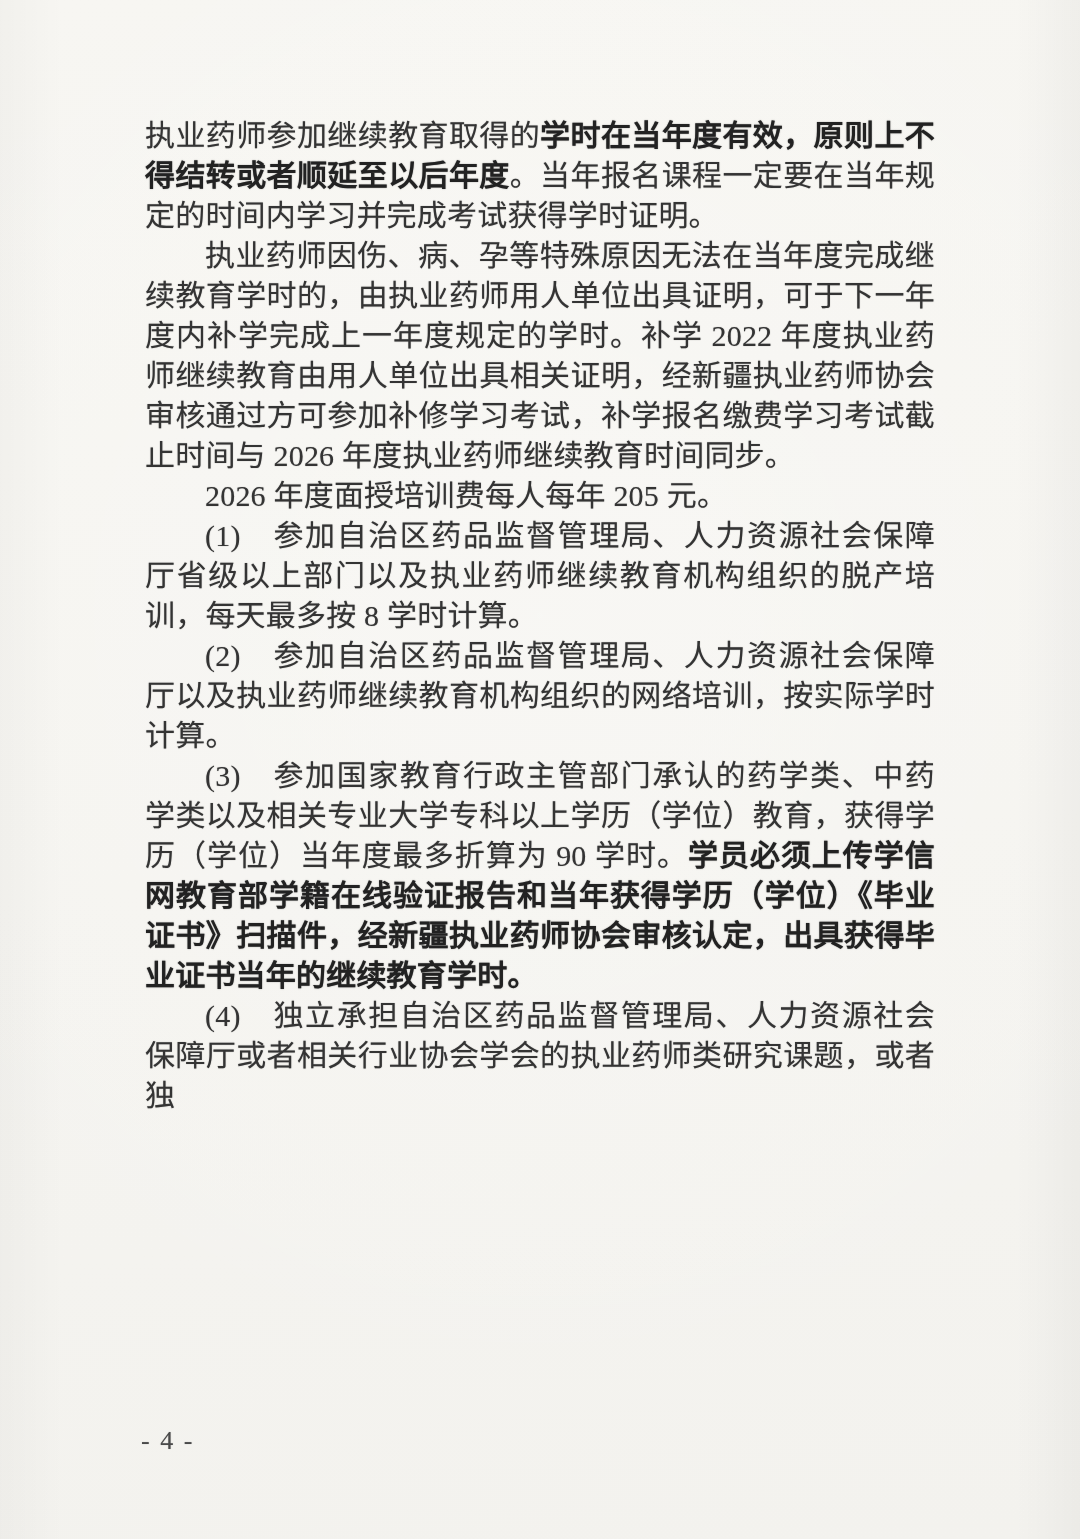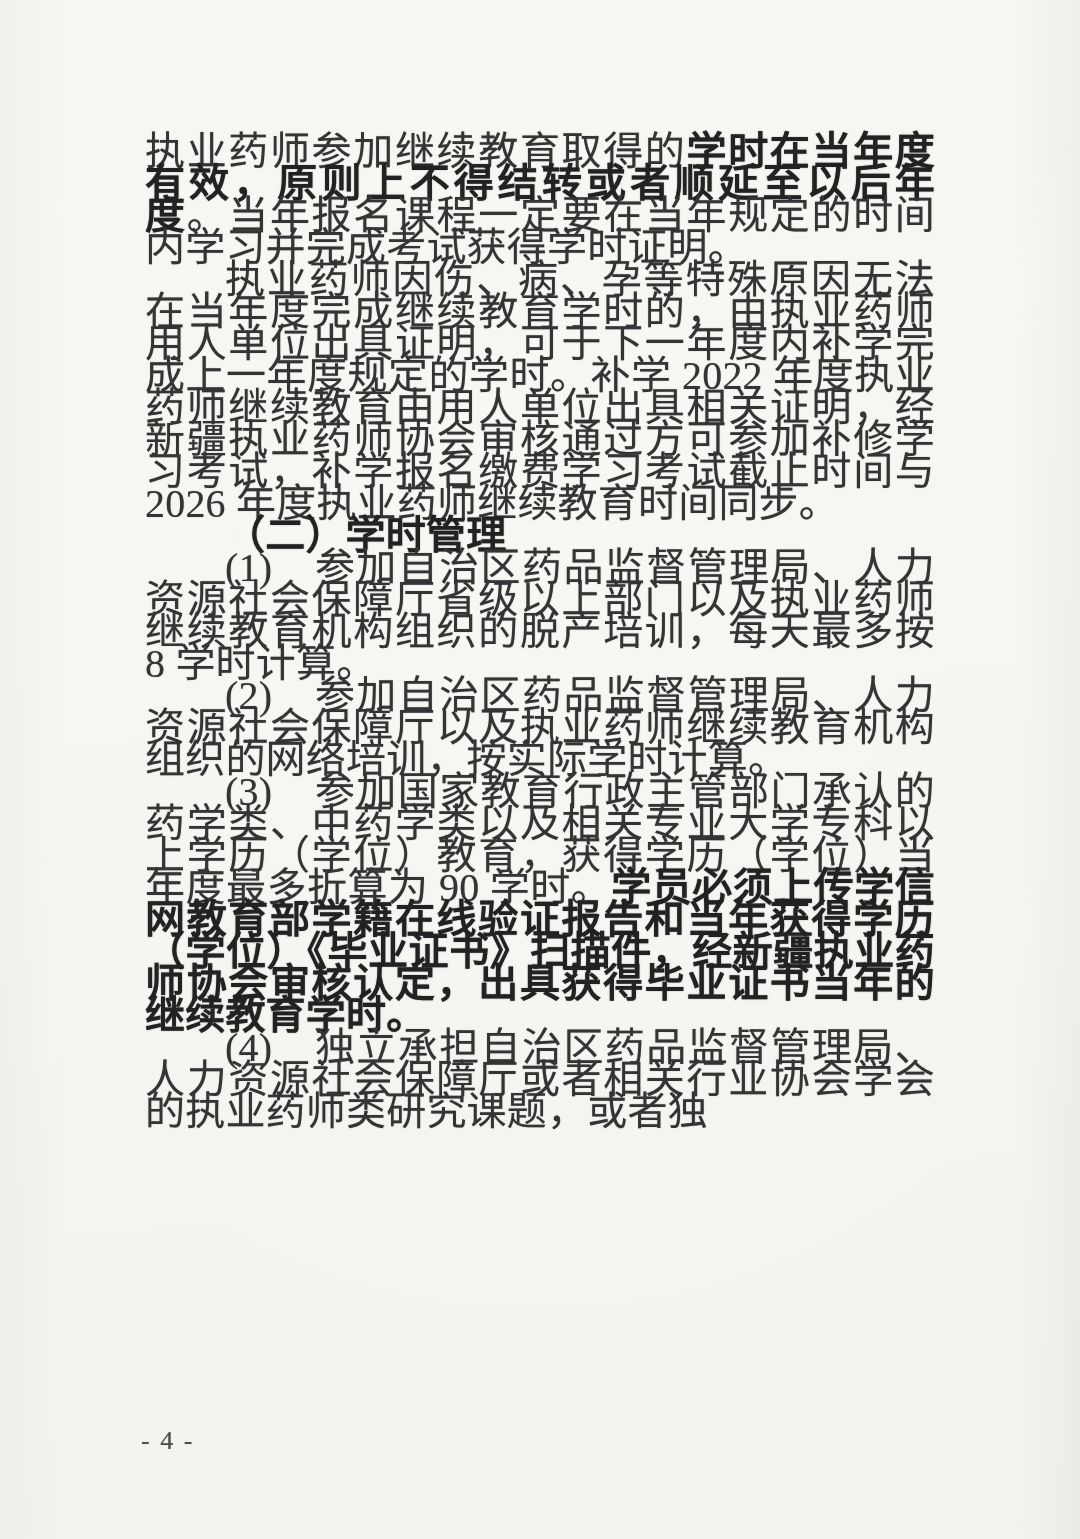--- a/index.html
+++ b/index.html
@@ -19,25 +19,25 @@
     position: absolute;
     inset: 0;
     pointer-events: none;
     background:
       radial-gradient(120% 90% at 50% 40%, rgba(255,255,255,0.25) 0%, rgba(0,0,0,0) 60%),
       linear-gradient(90deg, rgba(0,0,0,0.025) 0%, rgba(0,0,0,0) 6%, rgba(0,0,0,0) 94%, rgba(0,0,0,0.03) 100%);
   }
   .doc-body {
     position: absolute;
     left: 145px;
-    top: 136px;
+    top: 116px;
     width: 790px;
     color: #343434;
-    font-size: 40px;
-    line-height: 32px;
+    font-size: 30px;
+    line-height: 40px;
     text-align: justify;
     letter-spacing: 0.2px;
     text-shadow: 0 0 1.1px rgba(55,55,55,0.45);
   }
   .doc-body p {
     margin: 0;
     padding: 0;
     text-indent: 2em;
   }
   .doc-body p.no-indent {
@@ -67,22 +67,22 @@
 <body>
 
 <div class="scan-overlay"></div>
 
 <div class="doc-body">
 
   <p class="no-indent"><span>执业药师参加继续教育取得的</span><span class="b">学时在当年度有效，原则上不得结转或者顺延至以后年度</span><span>。当年报名课程一定要在当年规定的时间内学习并完成考试获得学时证明。</span></p>
 
   <p>执业药师因伤、病、孕等特殊原因无法在当年度完成继续教育学时的，由执业药师用人单位出具证明，可于下一年度内补学完成上一年度规定的学时。补学 2022 年度执业药师继续教育由用人单位出具相关证明，经新疆执业药师协会审核通过方可参加补修学习考试，补学报名缴费学习考试截止时间与 2026 年度执业药师继续教育时间同步。</p>
 
+  <p>2026 年度面授培训费每人每年 205 元。</p>
 
-  <p class="heading">（二）学时管理</p>
 
 
   <p>(1)　参加自治区药品监督管理局、人力资源社会保障厅省级以上部门以及执业药师继续教育机构组织的脱产培训，每天最多按 8 学时计算。</p>
 
   <p>(2)　参加自治区药品监督管理局、人力资源社会保障厅以及执业药师继续教育机构组织的网络培训，按实际学时计算。</p>
 
   <p><span>(3)　参加国家教育行政主管部门承认的药学类、中药学类以及相关专业大学专科以上学历（学位）教育，获得学历（学位）当年度最多折算为 90 学时。</span><span class="b">学员必须上传学信网教育部学籍在线验证报告和当年获得学历（学位）《毕业证书》扫描件，经新疆执业药师协会审核认定，出具获得毕业证书当年的继续教育学时。</span></p>
 
   <p>(4)　独立承担自治区药品监督管理局、人力资源社会保障厅或者相关行业协会学会的执业药师类研究课题，或者独</p>
 

